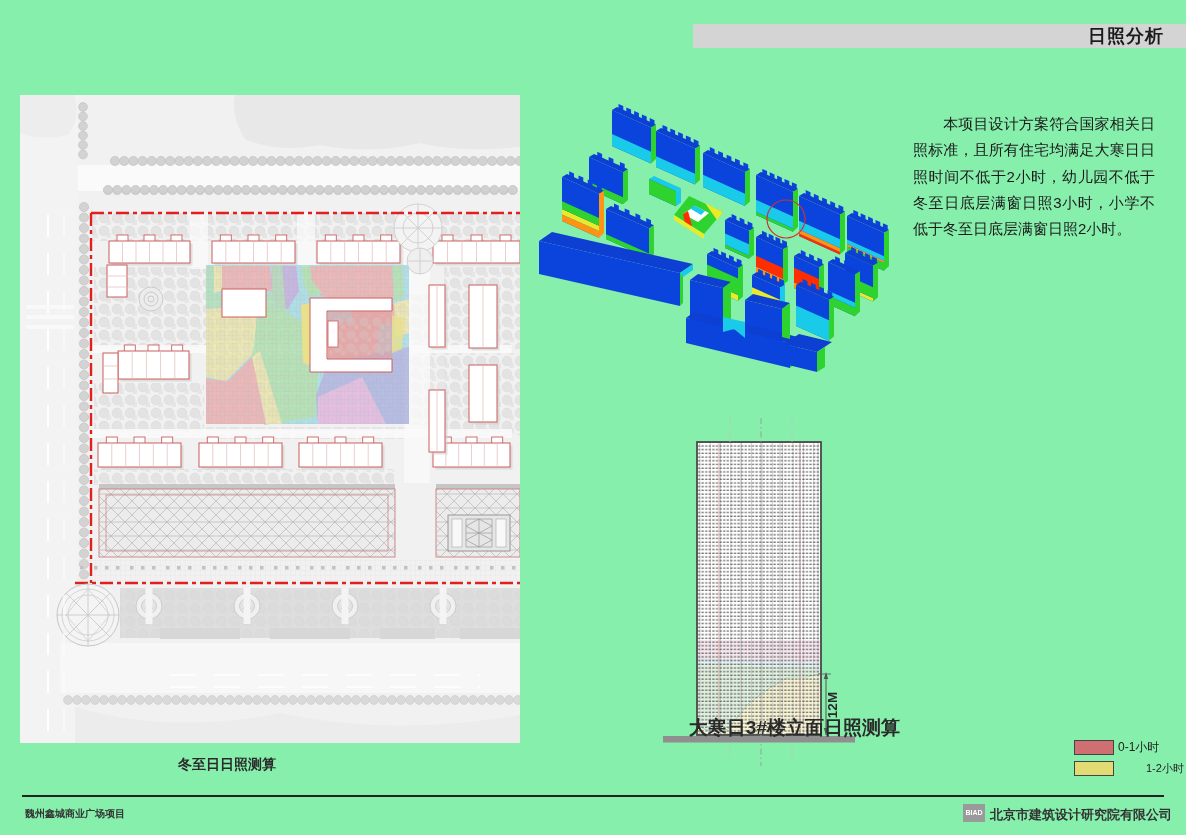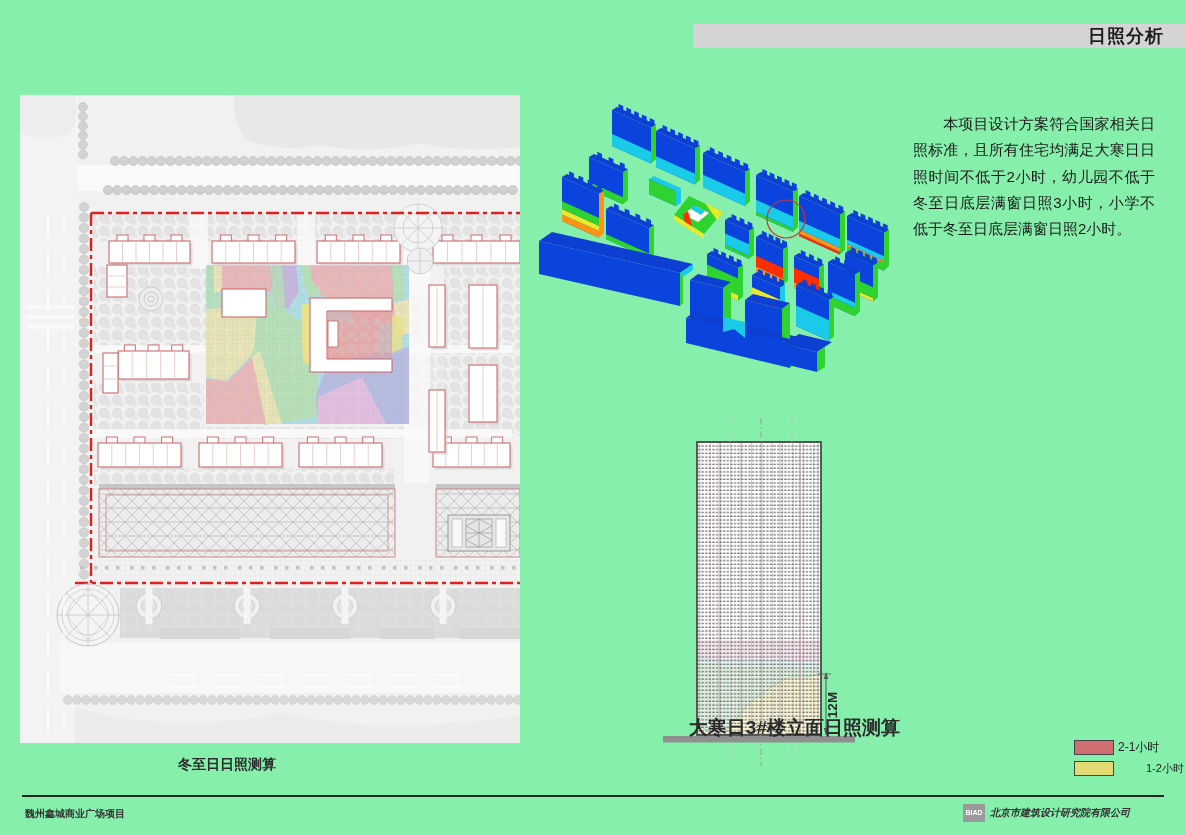--- a/index.html
+++ b/index.html
@@ -864,25 +864,25 @@
 
 <text x="179" y="287" transform="rotate(-90 179 287)" font-size="13.5" font-weight="bold" fill="#2a2a2a" text-anchor="middle" font-family="Liberation Sans, sans-serif">12M</text>
 </svg>
 
 <div class="abs" style="left:77px;top:756px;width:300px;text-align:center;font-size:14px;font-weight:bold;color:#2a2a2a;">冬至日日照测算</div>
 
 <div class="abs" style="left:600px;top:715px;width:300px;text-align:right;font-size:19px;font-weight:bold;color:#2a2a2a;">大寒日3#楼立面日照测算</div>
 
 <div class="abs" style="left:1074px;top:740px;width:38px;height:13px;background:#cf6f72;border:1px solid #444;"></div>
 
-<div class="abs" style="left:1118px;top:740px;font-size:12px;color:#222;line-height:15px;">2-1小时</div>
+<div class="abs" style="left:1118px;top:740px;font-size:12px;color:#222;line-height:15px;">0-1小时</div>
 
 <div class="abs" style="left:1074px;top:761px;width:38px;height:13px;background:#e2da72;border:1px solid #444;"></div>
 
 <div class="abs" style="left:1146px;top:761px;font-size:11px;color:#222;line-height:15px;">1-2小时</div>
 
 <div class="abs" style="left:22px;top:795px;width:1142px;height:2px;background:#222;"></div>
 
 <div class="abs" style="left:25px;top:807px;font-size:10px;font-weight:bold;color:#333;">魏州鑫城商业广场项目</div>
 
 <div class="abs" style="left:963px;top:804px;width:22px;height:18px;background:#9a9a9a;color:#fff;font-size:7px;font-weight:bold;text-align:center;line-height:18px;">BIAD</div>
 
-<div class="abs" style="left:990px;top:806px;font-size:10px;font-weight:bold;color:#333;font-style:italic;">北京市建筑设计研究院有限公司</div>
+<div class="abs" style="left:990px;top:806px;font-size:13px;font-weight:bold;color:#333;">北京市建筑设计研究院有限公司</div>
 </div>
 </body></html>

